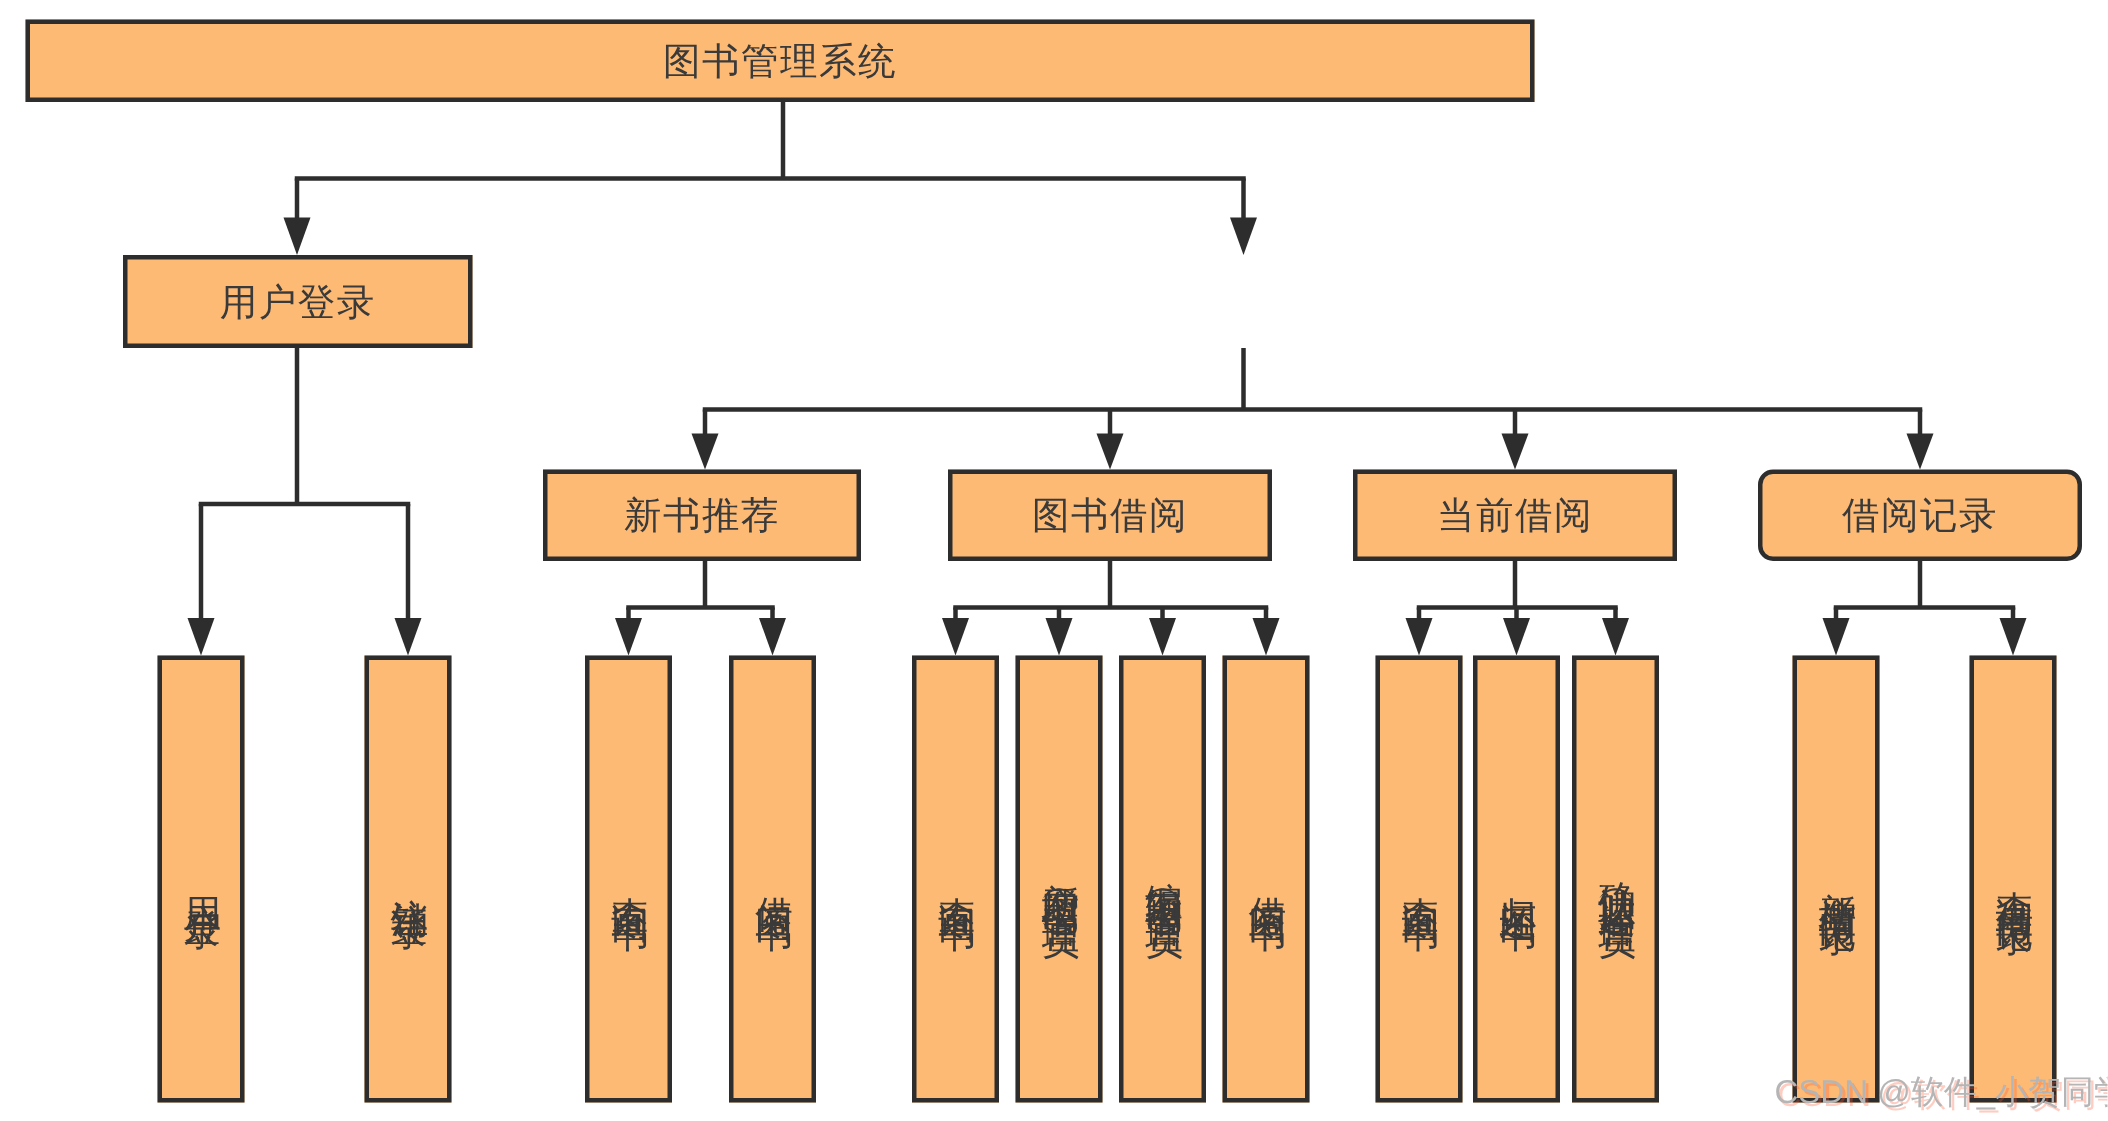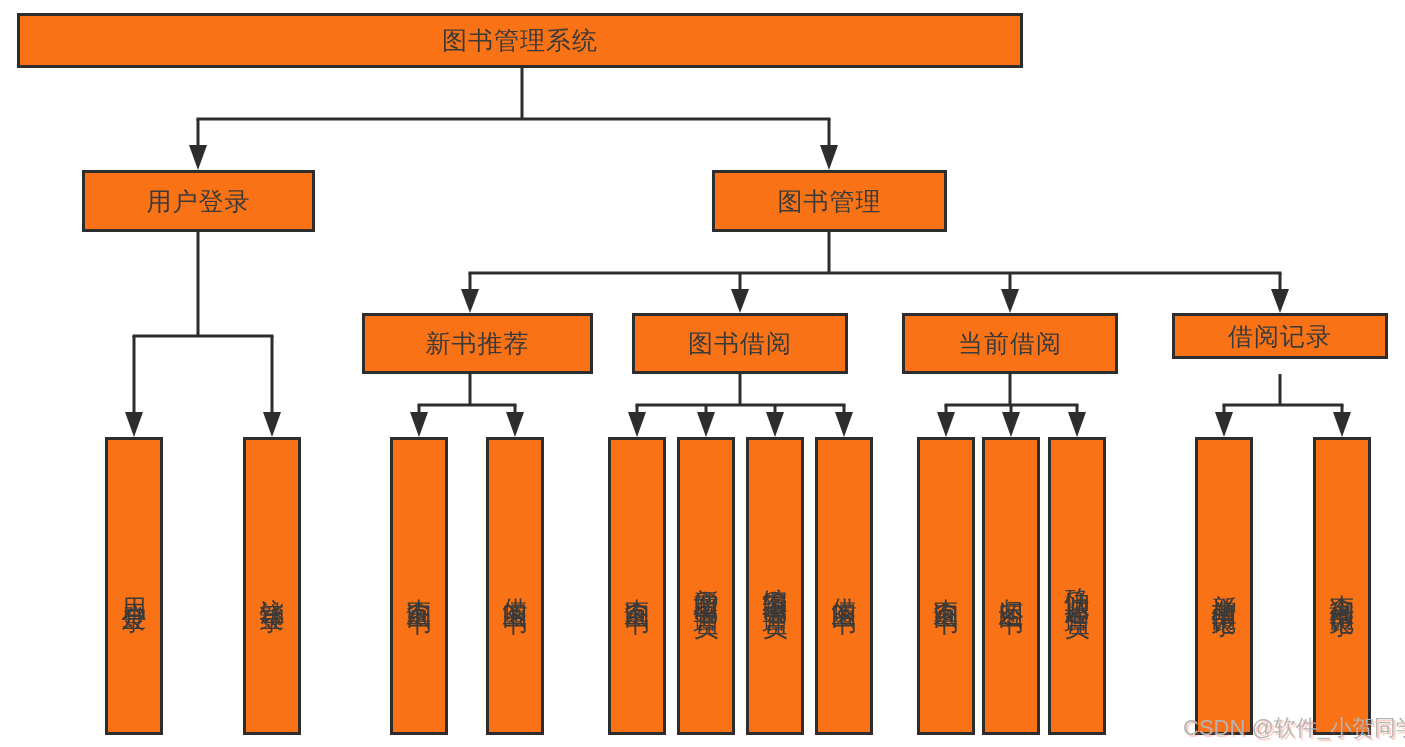--- a/index.html
+++ b/index.html
@@ -4,21 +4,21 @@
 <style>
   html,body{margin:0;padding:0;}
   body{
     width:1405px;height:747px;position:relative;background:#ffffff;
     font-family:"Liberation Sans","DejaVu Sans",sans-serif;
     overflow:hidden;
   }
   #stage{position:absolute;left:0;top:0;width:1405px;height:747px;}
   svg.connectors{position:absolute;left:0;top:0;width:1405px;height:747px;}
   .box{
-    position:absolute;box-sizing:border-box;background:#f97316;
+    position:absolute;box-sizing:border-box;background:#fdba74;
     border:3px solid #2d2d2d;color:#3a3a3a;
     display:flex;align-items:center;justify-content:center;
     text-align:center;
   }
   .hbox{font-size:25px;letter-spacing:1px;}
   .vbox{
     font-size:25px;
     writing-mode:vertical-rl;
     letter-spacing:4px;
     line-height:1;
@@ -105,26 +105,25 @@
       <polygon points="1068,412 1086,412 1077,437"></polygon>
 
       <polygon points="1215,412 1233,412 1224,437"></polygon>
       <polygon points="1333,412 1351,412 1342,437"></polygon>
     </g>
   </svg>
 
   <div class="box hbox" style="left:17px;top:13px;width:1006px;height:55px;">图书管理系统</div>
 
   <div class="box hbox" style="left:82px;top:170px;width:233px;height:62px;">用户登录</div>
-  <div class="box hbox" style="left:712px;top:170px;width:235px;height:62px;">图书管理</div>
 
-  <div class="box hbox" style="left:362px;top:313px;width:231px;height:61px;">新书推荐</div>
+  <div class="box hbox" style="left:362px;top:313px;width:212px;height:61px;">新书推荐</div>
   <div class="box hbox" style="left:902px;top:313px;width:216px;height:61px;">当前借阅</div>
   <div class="box hbox" style="left:632px;top:313px;width:216px;height:61px;">图书借阅</div>
-  <div class="box hbox" style="left:1172px;top:313px;width:216px;height:46px;">借阅记录</div>
+  <div class="box hbox" style="left:1172px;top:313px;width:216px;height:61px;border-radius:10px;">借阅记录</div>
 
   <div class="box vbox" style="left:105px;top:437px;width:58px;height:298px;">用户登录</div>
   <div class="box vbox" style="left:243px;top:437px;width:58px;height:298px;">注销登录</div>
 
   <div class="box vbox" style="left:390px;top:437px;width:58px;height:298px;">查询图书</div>
   <div class="box vbox" style="left:486px;top:437px;width:58px;height:298px;">借阅图书</div>
 
   <div class="box vbox" style="left:608px;top:437px;width:58px;height:298px;">查询图书</div>
   <div class="box vbox" style="left:677px;top:437px;width:58px;height:298px;">新增图书（管理员）</div>
   <div class="box vbox" style="left:746px;top:437px;width:58px;height:298px;">编辑图书（管理员）</div>

